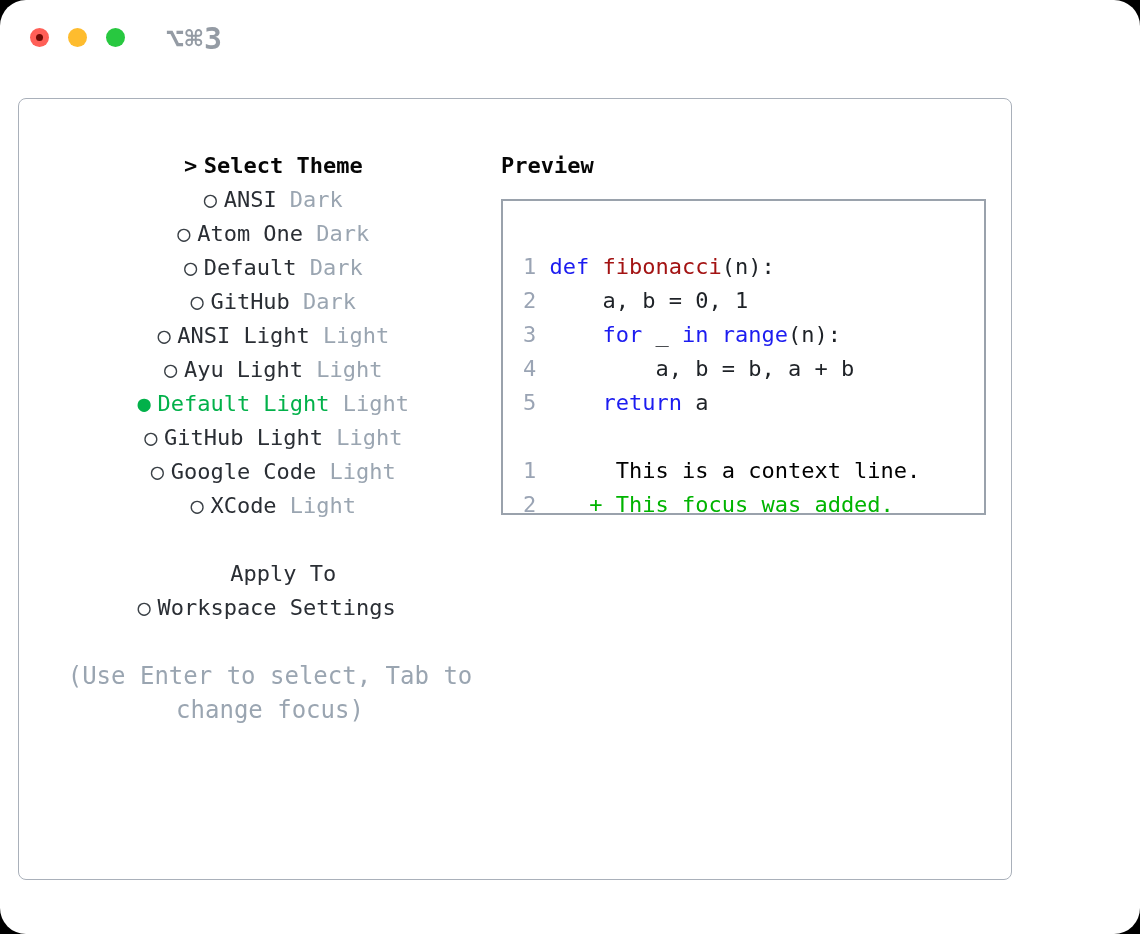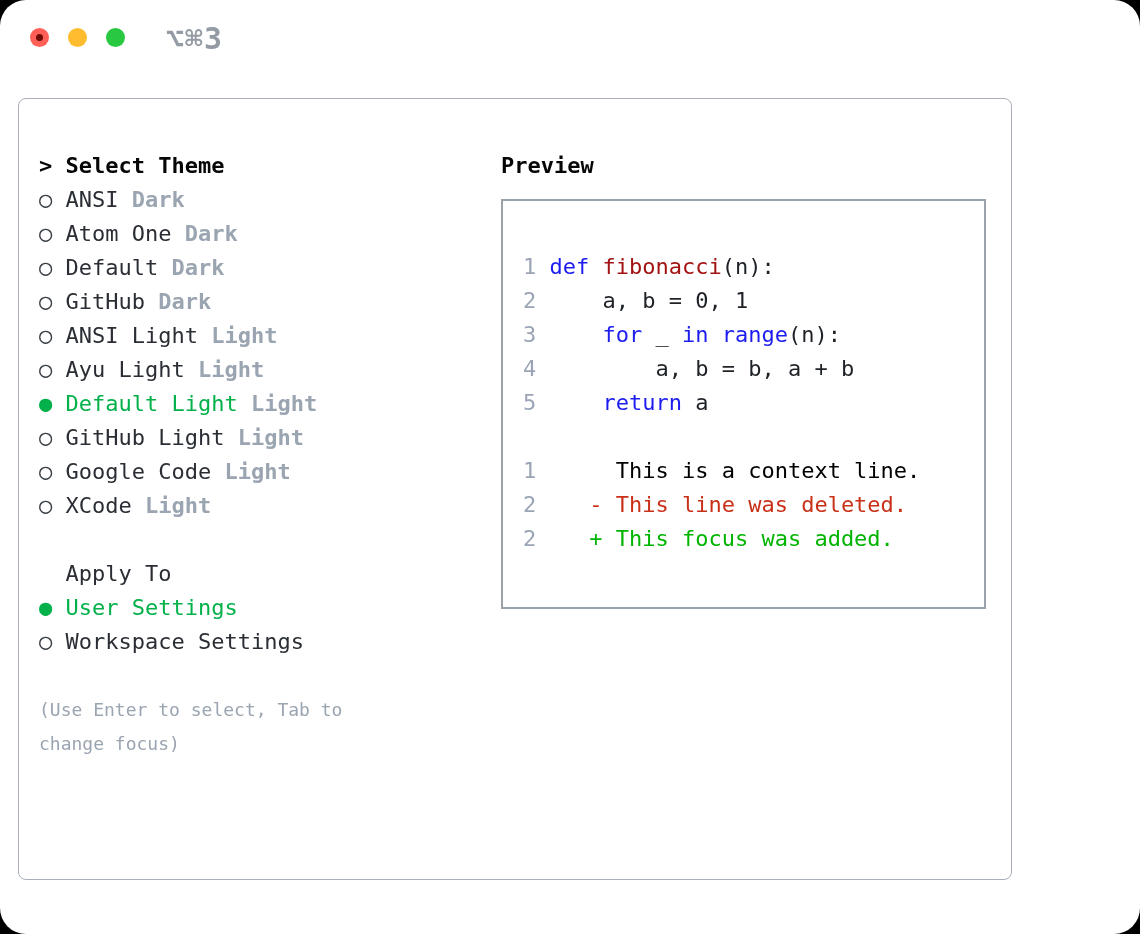--- a/index.html
+++ b/index.html
@@ -15,36 +15,36 @@
   .light.red .dot{position:absolute;left:6px;top:6px;width:7px;height:7px;border-radius:50%;background:#6e0b05;}
   .light.yellow{background:#febc2e;}
   .light.green{background:#28c840;}
   .wtitle{position:absolute;left:166px;top:21px;font-size:30px;font-weight:bold;color:#949ba4;letter-spacing:1px;}
 
   
   .panel{position:absolute;left:18px;top:98px;width:994px;height:782px;
          border:1.5px solid #a9b0ba;border-radius:8px;box-sizing:border-box;
          padding:50px 0 0 20px;display:flex;background:#fff;}
 
-  .left-col{width:462px;}
+  .left-col{width:462px;text-align:center;}
   .right-col{width:490px;}
 
   .row{white-space:pre;font-size:22px;line-height:34px;height:34px;color:#2a2e34;}
   .row.header{font-weight:bold;color:#060606;}
   .mk{display:inline-block;width:2ch;}
   .nm{margin-right:1ch;}
-  .tag{color:#9aa5b1;font-weight:bold;}
+  .tag{color:#9aa5b1;}
   .row.selected .mk,.row.selected .nm{color:#02b14a;}
   .row.indent{padding-left:2ch;}
   .marker-unsel{color:#3a4046;}
   .spacer{height:34px;}
-  .hint{white-space:pre;font-size:18px;line-height:34px;color:#9aa5b1;}
+  .hint{white-space:pre;font-size:24px;line-height:34px;color:#9aa5b1;}
 
   
-  .pbox{margin-top:16px;width:485px;height:410px;border:2px solid #9aa2ac;
+  .pbox{margin-top:16px;width:485px;height:316px;border:2px solid #9aa2ac;
         box-sizing:border-box;padding:49px 0 0 20px;background:#fff;}
   .pline{white-space:pre;font-size:22px;line-height:34px;height:34px;color:#1e2227;}
   .ln{display:inline-block;width:2ch;color:#9aa4b4;}
   .kw{color:#1c1cf0;}
   .fn{color:#a31313;}
   .pl{color:#1e2227;}
   .ctx{color:#000000;}
   .del{color:#c93018;}
   .add{color:#00b400;}
 </style>
@@ -76,39 +76,37 @@
       <div class="row"><span class="mk marker-unsel">○</span><span class="nm">ANSI Light</span><span class="tag">Light</span></div>
       <div class="row"><span class="mk marker-unsel">○</span><span class="nm">Ayu Light</span><span class="tag">Light</span></div>
       <div class="row selected"><span class="mk">●</span><span class="nm">Default Light</span><span class="tag">Light</span></div>
       <div class="row"><span class="mk marker-unsel">○</span><span class="nm">GitHub Light</span><span class="tag">Light</span></div>
       <div class="row"><span class="mk marker-unsel">○</span><span class="nm">Google Code</span><span class="tag">Light</span></div>
       <div class="row"><span class="mk marker-unsel">○</span><span class="nm">XCode</span><span class="tag">Light</span></div>
 
       <div class="spacer"></div>
 
       <div class="row indent"><span>Apply To</span></div>
-      <div class="row selected"><span class="mk">●</span><span class="nm">User Settings</span></div>
       <div class="row"><span class="mk marker-unsel">○</span><span class="nm">Workspace Settings</span></div>
 
       <div class="spacer"></div>
 
       <div class="hint">(Use Enter to select, Tab to</div>
       <div class="hint">change focus)</div>
     </div>
 
     <div class="right-col">
       <div class="row header"><span>Preview</span></div>
 
       <div class="pbox">
         <div class="pline"><span class="ln">1</span><span class="kw">def </span><span class="fn">fibonacci</span><span class="pl">(n):</span></div>
         <div class="pline"><span class="ln">2</span><span class="pl">    a, b = 0, 1</span></div>
         <div class="pline"><span class="ln">3</span><span class="pl">    </span><span class="kw">for</span><span class="pl"> _ </span><span class="kw">in</span><span class="pl"> </span><span class="kw">range</span><span class="pl">(n):</span></div>
         <div class="pline"><span class="ln">4</span><span class="pl">        a, b = b, a + b</span></div>
         <div class="pline"><span class="ln">5</span><span class="pl">    </span><span class="kw">return</span><span class="pl"> a</span></div>
         <div class="pline"><span class="ln"></span><span class="pl"></span></div>
         <div class="pline"><span class="ln">1</span><span class="ctx">     This is a context line.</span></div>
-        <div class="pline"><span class="ln">2</span><span class="del">   - This line was deleted.</span></div>
         <div class="pline"><span class="ln">2</span><span class="add">   + This focus was added.</span></div>
       </div>
     </div>
 
   </div>
 </div>
 
 </body></html>

